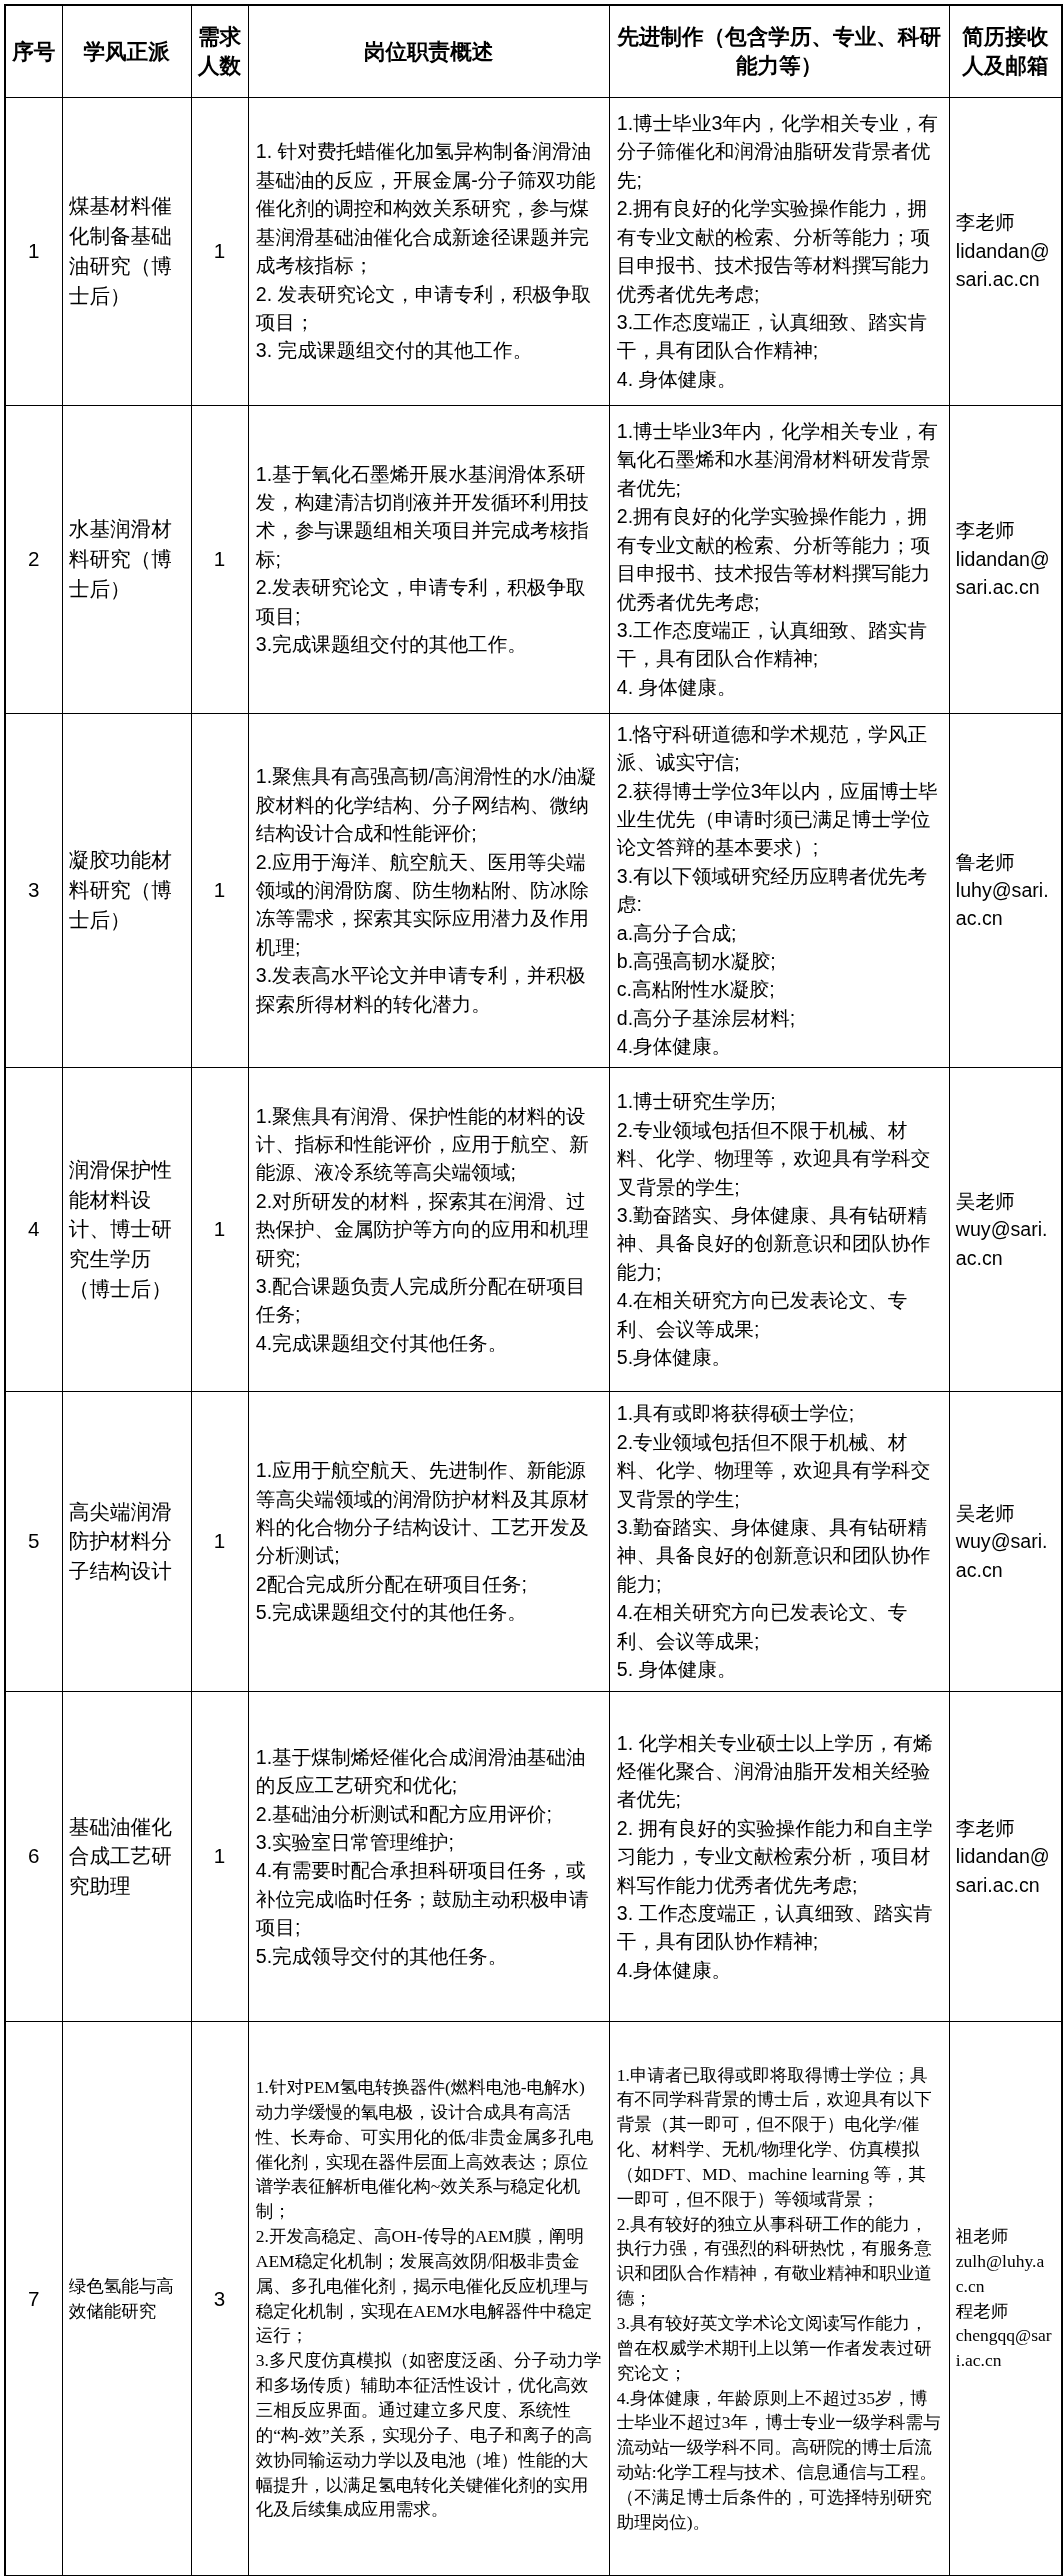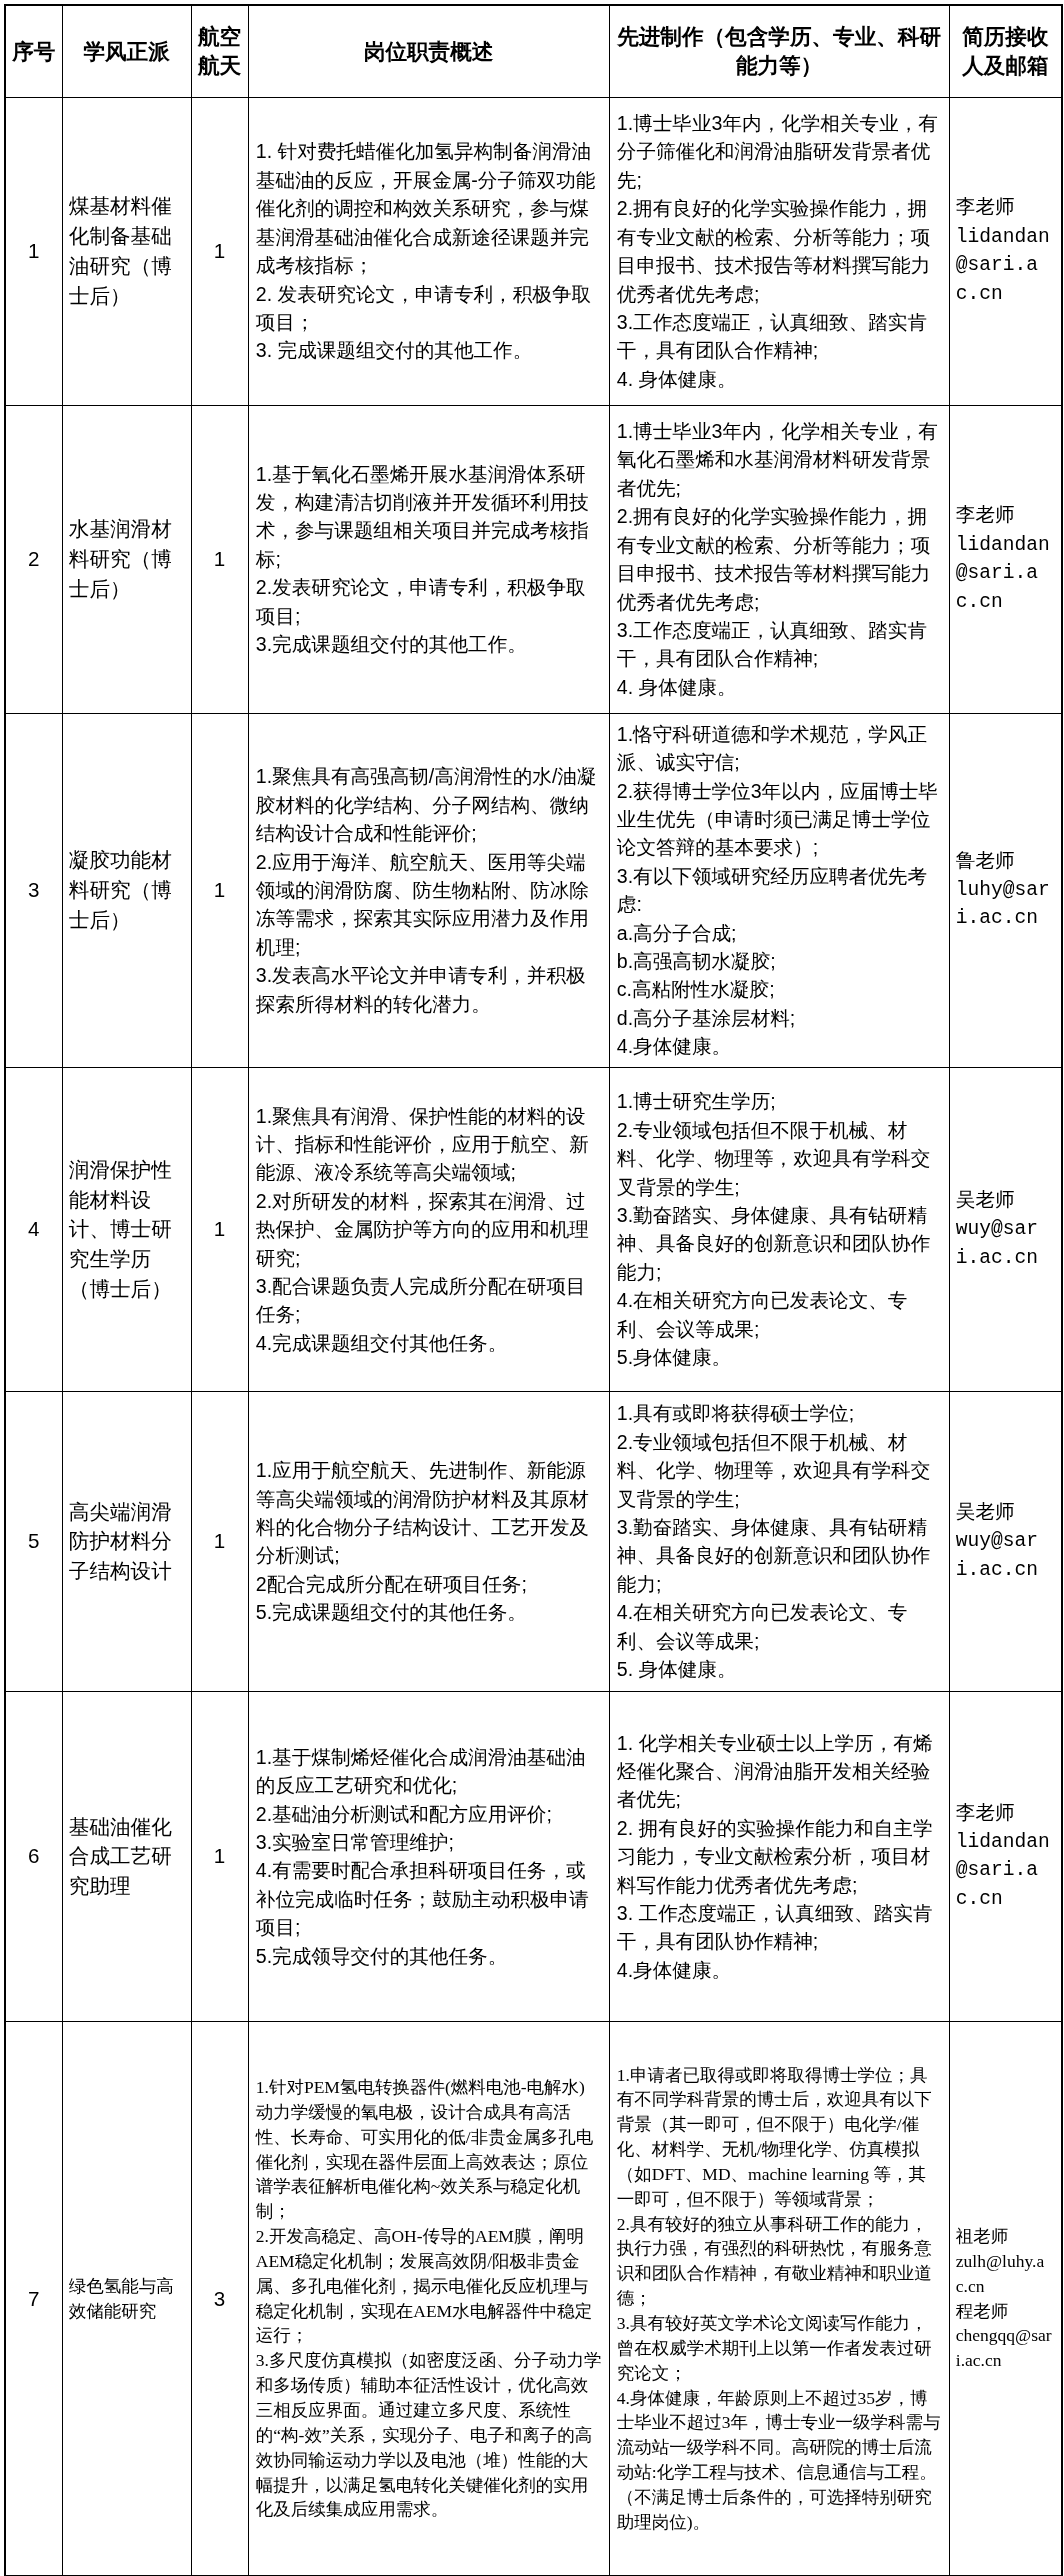--- a/index.html
+++ b/index.html
@@ -51,21 +51,20 @@
   }
   td.duties, td.reqs {
     text-align: left;
     white-space: pre-wrap;
   }
   td.contact {
     text-align: left;
     white-space: pre-wrap;
     word-break: break-all;
     padding: 5.2px 6.2px;
-    font-family: Liberation Mono, monospace;
   }
   
   tbody tr:last-child td.title,
   tbody tr:last-child td.duties,
   tbody tr:last-child td.reqs,
   tbody tr:last-child td.contact {
     font-family: "Liberation Serif", "DejaVu Serif", serif;
     font-size: 17.5px;
     line-height: 1.42;
   }
@@ -88,21 +87,21 @@
       <col style="width:129px">
       <col style="width:57px">
       <col style="width:361px">
       <col style="width:340px">
       <col style="width:113px">
     </colgroup>
     <thead>
       <tr>
         <th>序号</th>
         <th>学风正派</th>
-        <th>航空航天</th>
+        <th>需求人数</th>
         <th>岗位职责概述</th>
         <th>先进制作（包含学历、专业、科研能力等）</th>
         <th>简历接收人及邮箱</th>
       </tr>
     </thead>
     <tbody>
         <tr>
     <td class="seq">1</td>
     <td class="title">煤基材料催化制备基础油研究（博士后）</td>
     <td class="count">1</td>

